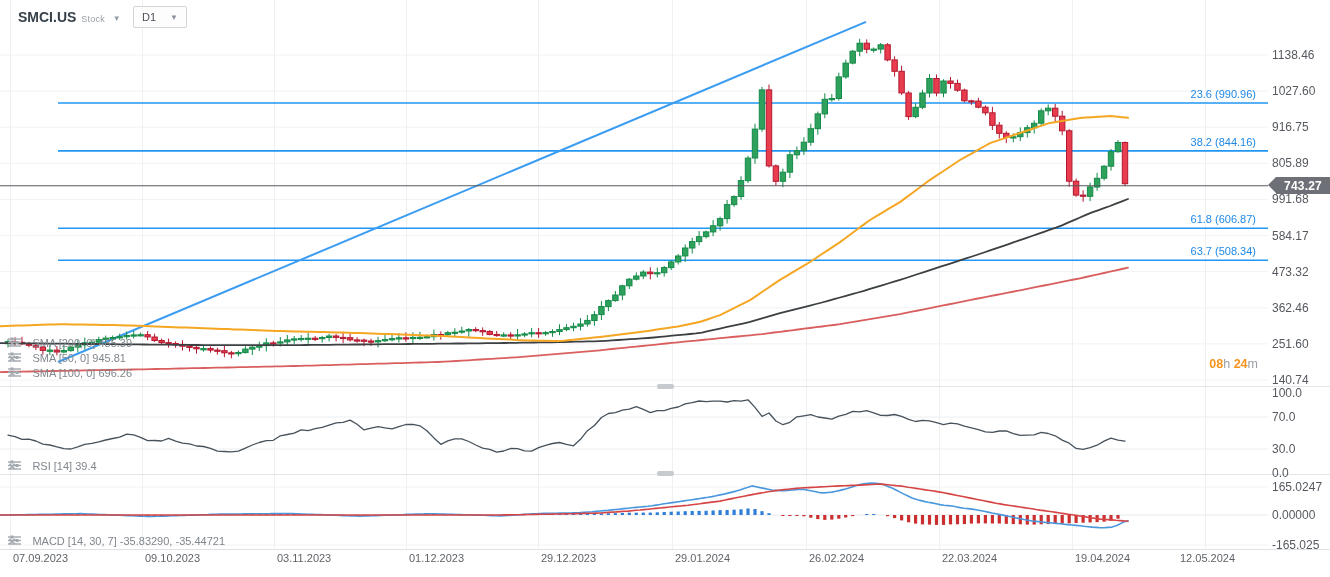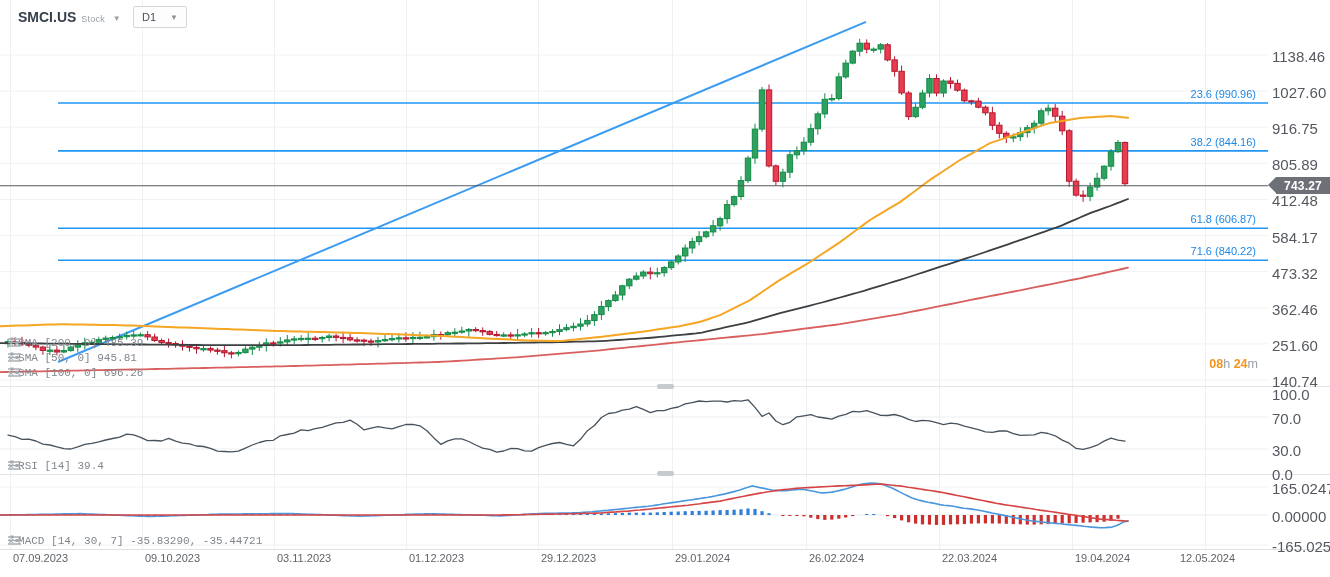--- a/index.html
+++ b/index.html
@@ -9,25 +9,25 @@
   .overlay{position:absolute;white-space:nowrap;}
   
   .symbol{left:18px;top:9px;font-size:14px;font-weight:bold;color:#36404a;cursor:pointer;}
   .symbol .type{font-size:9px;font-weight:normal;color:#97a0a8;margin-left:5px;letter-spacing:.2px;}
   .symbol .caret{display:inline-block;margin-left:8px;font-size:8px;color:#97a0a8;transform:translateY(-1px);}
   .tfbox{left:133px;top:6px;width:54px;height:22px;border:1px solid #d2d6da;border-radius:2px;
          background:#fdfdfe;display:flex;align-items:center;justify-content:space-between;
          padding:0 8px;box-sizing:border-box;font-size:11px;color:#4a5158;cursor:pointer;}
   .tfbox .caret{font-size:8px;color:#8b9299;}
   
-  .legend{display:flex;align-items:center;gap:4px;font-size:11px;color:#80868d;font-family:Liberation Mono, monospace;}
+  .legend{display:flex;align-items:center;gap:16px;font-size:11px;color:#80868d;}
   .legend .lg-ico{width:13px;height:11px;display:inline-block;}
   .legend .x{font-size:10px;color:#a2a8ae;font-weight:bold;cursor:pointer;line-height:11px;}
   
-  .axlab{position:absolute;font-size:15px;color:#55595f;}
+  .axlab{position:absolute;font-size:12px;color:#55595f;}
   .datelab{position:absolute;font-size:11px;color:#5f6368;top:552px;}
   .fiblab{position:absolute;font-size:11px;color:#1e88e5;}
   
   .badge{position:absolute;left:1276px;top:177px;width:54px;height:17px;background:#6d7177;
          color:#fff;font-size:12px;font-weight:bold;display:flex;align-items:center;
          justify-content:center;letter-spacing:.2px;}
   .badge::before{content:"";position:absolute;left:-8px;top:0;border-top:8.5px solid transparent;
          border-bottom:8.5px solid transparent;border-right:8px solid #6d7177;}
   .countdown{right:72px;top:357px;font-size:12.5px;font-weight:bold;color:#f7941d;}
   .countdown .u{color:#9aa0a6;font-weight:normal;}
@@ -633,21 +633,21 @@
 
   <div class="badge">
     <span>743.27</span>
   </div>
 
   <div id="price-labels">
       <div class="axlab" style="left:1272px;top:48px">1138.46</div>
       <div class="axlab" style="left:1272px;top:84px">1027.60</div>
       <div class="axlab" style="left:1272px;top:120px">916.75</div>
       <div class="axlab" style="left:1272px;top:156px">805.89</div>
-      <div class="axlab" style="left:1272px;top:192px">412.48</div>
+      <div class="axlab" style="left:1272px;top:192px">991.68</div>
       <div class="axlab" style="left:1272px;top:229px">584.17</div>
       <div class="axlab" style="left:1272px;top:265px">473.32</div>
       <div class="axlab" style="left:1272px;top:301px">362.46</div>
       <div class="axlab" style="left:1272px;top:337px">251.60</div>
       <div class="axlab" style="left:1272px;top:373px">140.74</div>
     </div>
   <div id="rsi-labels">
       <div class="axlab" style="left:1272px;top:386px">100.0</div>
       <div class="axlab" style="left:1272px;top:410px">70.0</div>
       <div class="axlab" style="left:1272px;top:442px">30.0</div>
@@ -667,18 +667,18 @@
       <div class="datelab" style="left:675px">29.01.2024</div>
       <div class="datelab" style="left:809px">26.02.2024</div>
       <div class="datelab" style="left:942px">22.03.2024</div>
       <div class="datelab" style="left:1075px">19.04.2024</div>
       <div class="datelab" style="left:1180px">12.05.2024</div>
     </div>
   <div id="fib-labels">
       <div class="fiblab" style="right:74px;top:88px">23.6 (990.96)</div>
       <div class="fiblab" style="right:74px;top:136px">38.2 (844.16)</div>
       <div class="fiblab" style="right:74px;top:213px">61.8 (606.87)</div>
-      <div class="fiblab" style="right:74px;top:245px">71.6 (840.22)</div>
+      <div class="fiblab" style="right:74px;top:245px">63.7 (508.34)</div>
     </div>
 
   <div class="grip" style="top:384px;"></div>
   <div class="grip" style="top:471px;"></div>
 </div>
 
 </body></html>

